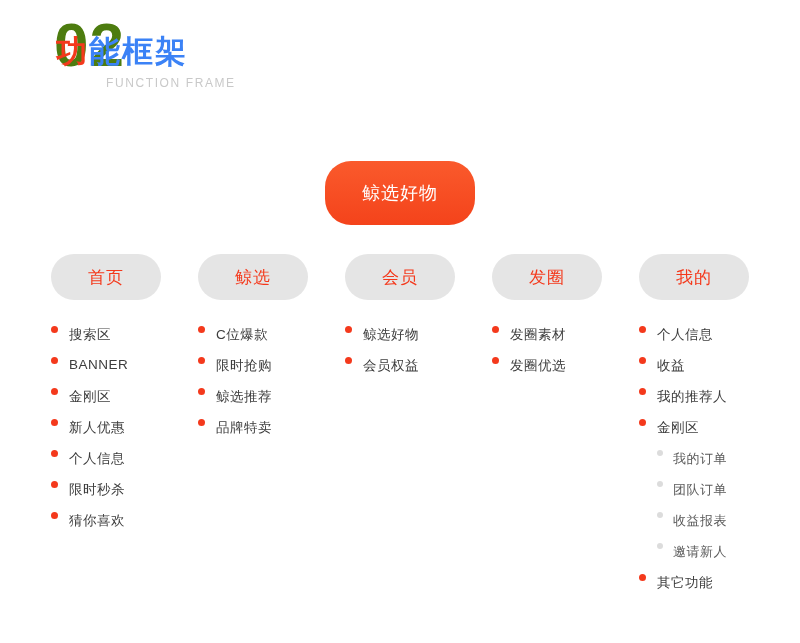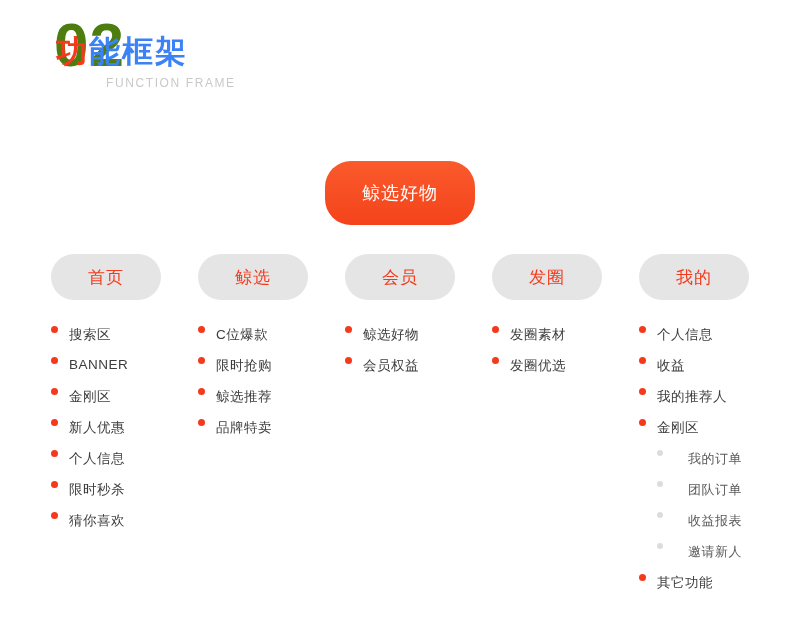--- a/index.html
+++ b/index.html
@@ -126,21 +126,20 @@
     height: 7px;
     border-radius: 50%;
     background: #f4391c;
     margin-right: 11px;
     flex: 0 0 auto;
   }
   .item.sub {
     padding-left: 18px;
     font-size: 13px;
     color: #5a5a5a;
-    gap: 15px;
   }
   .item.sub .dot {
     background: #dcdcdc;
     width: 6px;
     height: 6px;
     margin-right: 10px;
   }
 </style>
 </head>
 <body>

